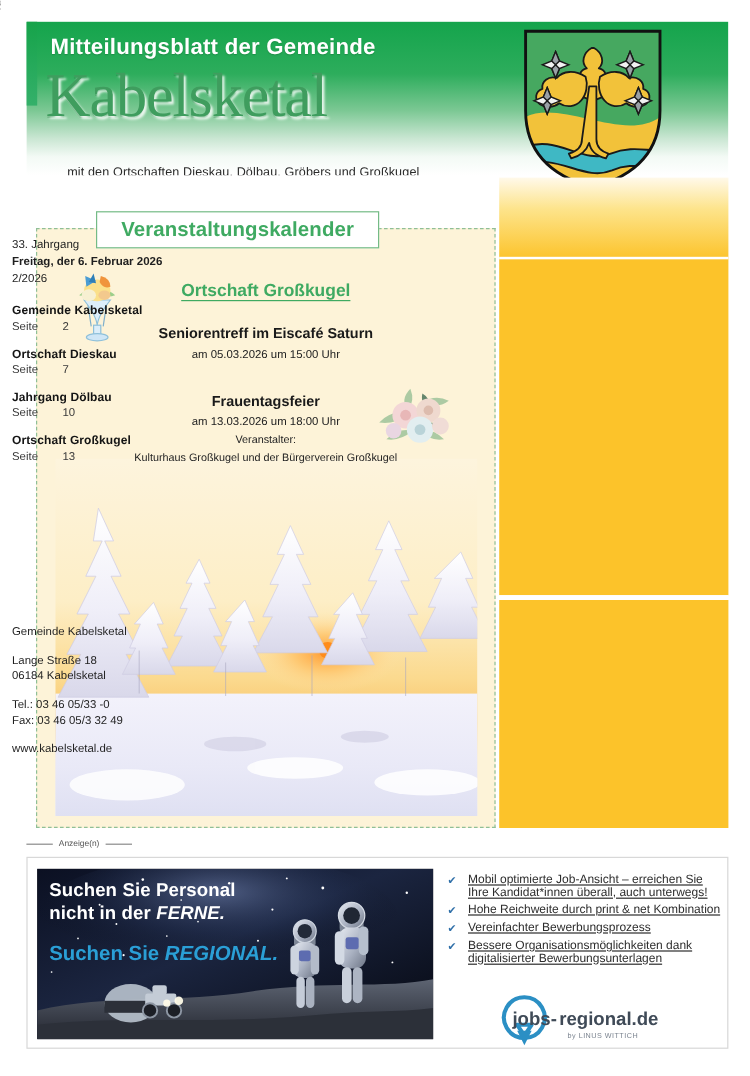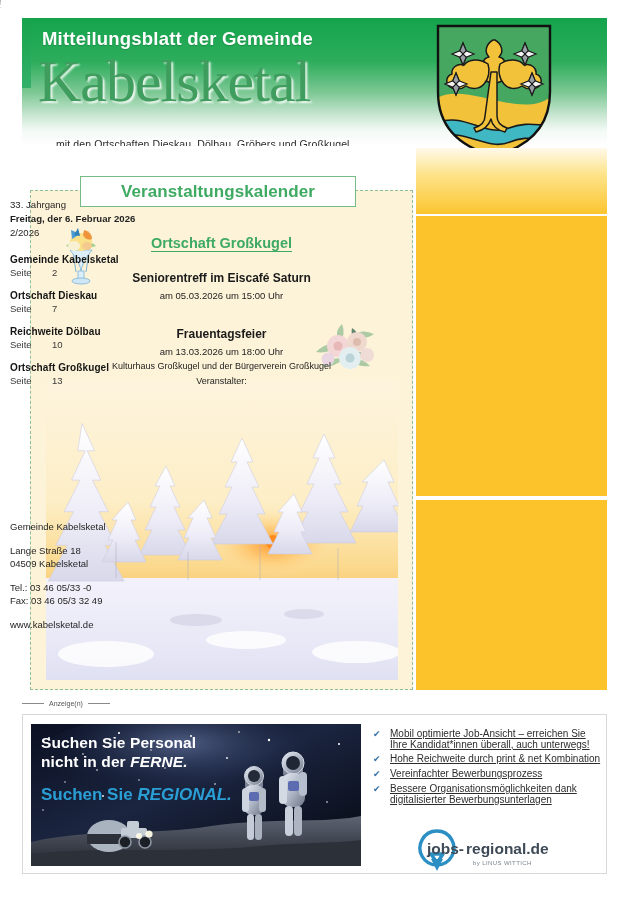--- a/index.html
+++ b/index.html
@@ -25,39 +25,39 @@
     transform:rotate(-90deg);transform-origin:left top;white-space:nowrap;
   }
   .mast-line1{
     position:absolute;left:20px;top:10px;
     font-size:18.5px;font-weight:600;color:#ffffff;letter-spacing:.2px;
     text-shadow:0 1px 1px rgba(0,60,20,.25);
   }
   .mast-title{
     position:absolute;left:16px;top:24px;
     font-family:"Liberation Serif","DejaVu Serif",serif;
-    font-size:60px;line-height:78px;font-weight:400;color:#3f9d5e;
+    font-size:52px;line-height:78px;font-weight:400;color:#3f9d5e;
     letter-spacing:-1px;
     text-shadow:2px 2px 2px rgba(255,255,255,.85),0 1px 0 rgba(0,80,30,.18);
   }
   .mast-sub{
     position:absolute;left:34px;top:120px;
     font-size:10.5px;color:#2b2b2b;letter-spacing:.1px;
   }
 
   
   .crest{position:absolute;left:424px;top:20px;width:140px;height:140px;}
 
   
   .cal-panel{
     position:absolute;left:30px;top:190px;width:383px;height:500px;
     background:#fdf3d8;border:1px dashed #8fbf96;box-sizing:border-box;
   }
   .cal-head{
-    position:absolute;left:80px;top:176px;width:276px;height:31px;
+    position:absolute;left:80px;top:176px;width:236px;height:31px;
     background:#ffffff;border:1.5px solid #74bb86;box-sizing:border-box;
     display:flex;align-items:center;justify-content:center;
     font-size:17px;font-weight:bold;color:#3faa62;letter-spacing:.1px;
   }
   .cal-body{position:absolute;left:30px;top:215px;width:383px;height:160px;}
   .loc-title{
     text-align:center;margin-top:20px;
     font-size:14.5px;font-weight:bold;color:#3faa62;
     text-decoration:underline;text-underline-offset:3px;
   }
@@ -293,22 +293,22 @@
     <div class="loc-title">Ortschaft Großkugel</div>
 
     <div>
       <div class="ev-name">Seniorentreff im Eiscafé Saturn</div>
       <div class="ev-when">am 05.03.2026 um 15:00 Uhr</div>
     </div>
 
     <div class="ev-gap">
       <div class="ev-name">Frauentagsfeier</div>
       <div class="ev-when">am 13.03.2026 um 18:00 Uhr</div>
+      <div class="ev-org">Veranstalter:</div>
       <div class="ev-org">Kulturhaus Großkugel und der Bürgerverein Großkugel</div>
-      <div class="ev-org">Veranstalter:</div>
     </div>
   </div>
 
   <div class="side">
     <div class="side-top"></div>
     <div class="side-mid"></div>
     <div class="hrule" style="top:66px"></div>
     <div class="hrule" style="top:348px"></div>
     <div class="side-low"></div>
   </div>
@@ -322,34 +322,34 @@
   <div class="toc">
     <div class="toc-item">
       <div class="toc-name">Gemeinde Kabelsketal</div>
       <div class="toc-line"><span class="toc-pglabel">Seite</span><span>2</span></div>
     </div>
     <div class="toc-item">
       <div class="toc-name">Ortschaft Dieskau</div>
       <div class="toc-line"><span class="toc-pglabel">Seite</span><span>7</span></div>
     </div>
     <div class="toc-item">
-      <div class="toc-name">Reichweite Dölbau</div>
+      <div class="toc-name">Jahrgang Dölbau</div>
       <div class="toc-line"><span class="toc-pglabel">Seite</span><span>10</span></div>
     </div>
     <div class="toc-item">
       <div class="toc-name">Ortschaft Großkugel</div>
       <div class="toc-line"><span class="toc-pglabel">Seite</span><span>13</span></div>
     </div>
   </div>
 
   <div class="contact">
     <div class="c-block">Gemeinde Kabelsketal</div>
     <div class="c-block">
       <div>Lange Straße 18</div>
-      <div>04509 Kabelsketal</div>
+      <div>06184 Kabelsketal</div>
     </div>
     <div class="c-block">
       <div>Tel.: 03 46 05/33 -0</div>
       <div>Fax: 03 46 05/3 32 49</div>
     </div>
     <div>www.kabelsketal.de</div>
   </div>
 
   <div class="anz">
     <div class="anz-rule"></div>

